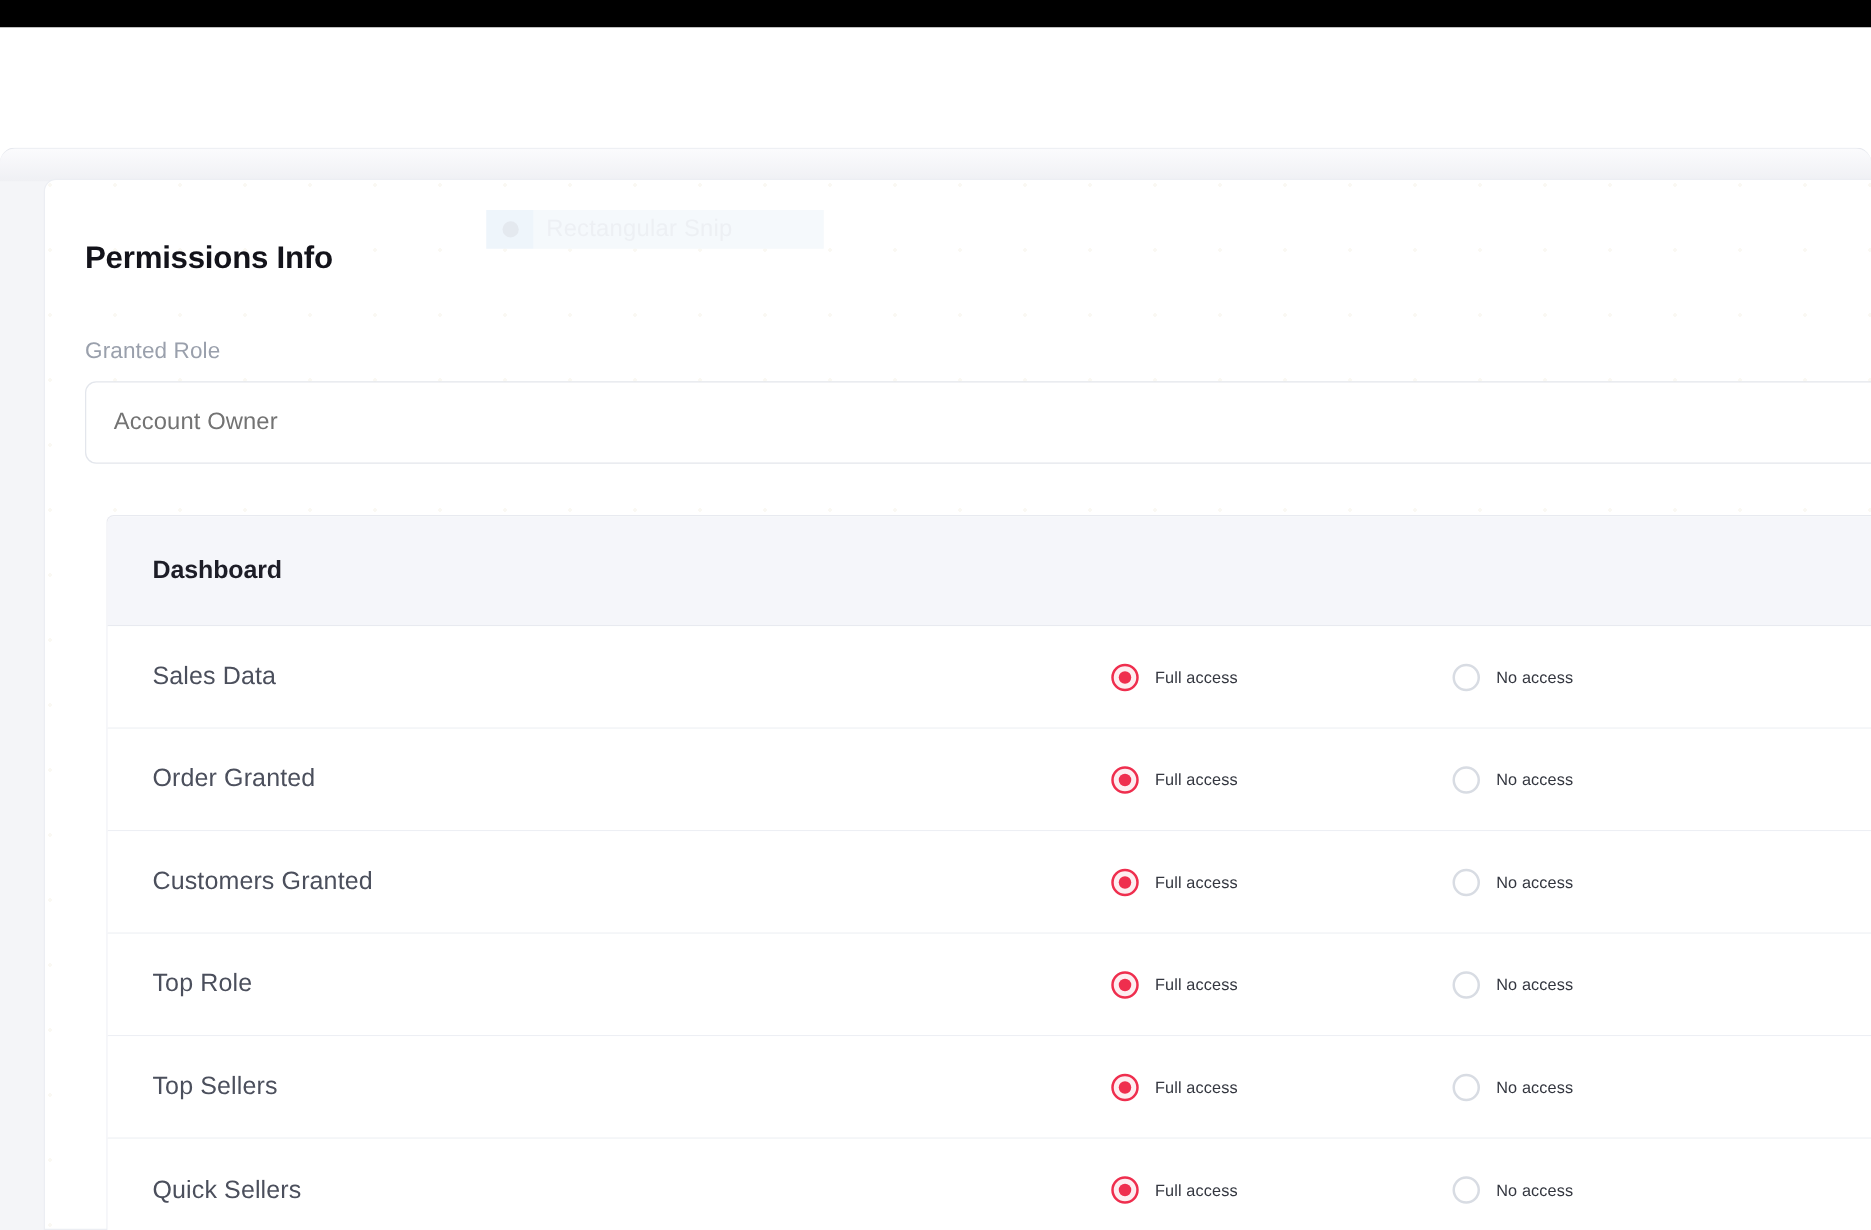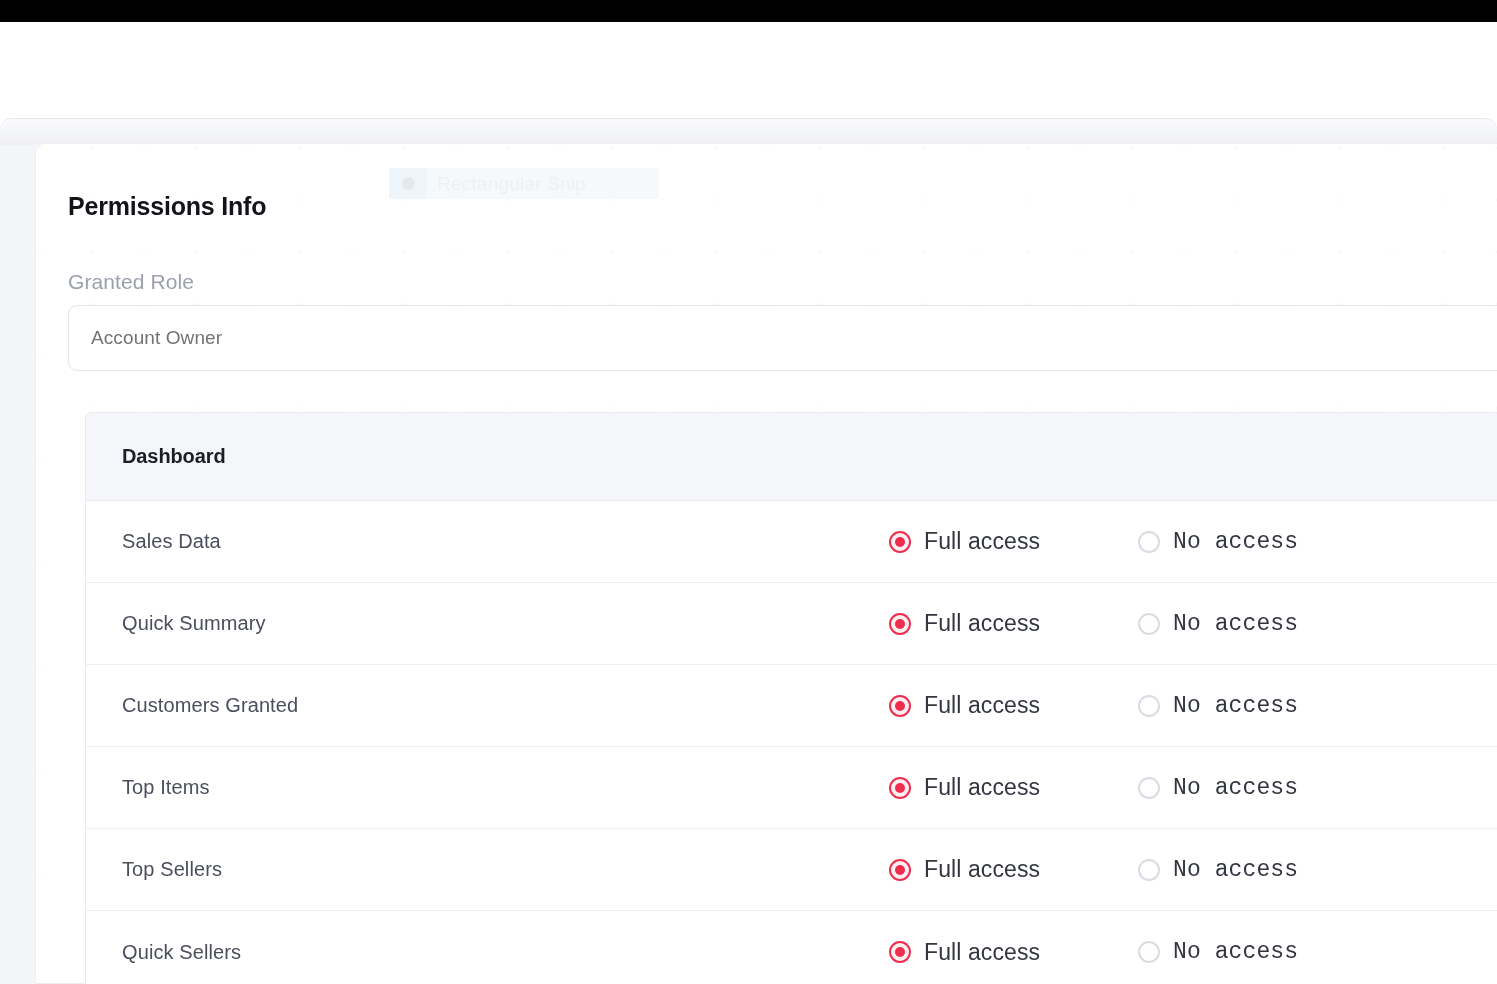--- a/index.html
+++ b/index.html
@@ -139,21 +139,21 @@
     color: #13131a;
     letter-spacing: -0.2px;
     z-index: 4;
   }
 
   
   .field-label {
     position: absolute;
     top: 270px;
     left: 68px;
-    font-size: 21px;
+    font-size: 18px;
     color: #9aa0ac;
     letter-spacing: 0.1px;
     z-index: 4;
   }
 
   .role-select {
     position: absolute;
     top: 305px;
     left: 68px;
     width: 1478px;
@@ -220,21 +220,21 @@
     letter-spacing: 0.1px;
   }
 
   .opt {
     position: absolute;
     display: flex;
     align-items: center;
     gap: 13px;
   }
   .opt-full { left: 803px; }
-  .opt-none { left: 1052px; font-family: Liberation Mono, monospace; }
+  .opt-none { left: 1076px; }
 
   .radio {
     width: 22px;
     height: 22px;
     border-radius: 50%;
     border: 2px solid #d8dce3;
     background: #ffffff;
     display: flex;
     align-items: center;
     justify-content: center;
@@ -245,21 +245,21 @@
     background: #fdeef1;
   }
   .radio.checked .radio-dot {
     width: 10px;
     height: 10px;
     border-radius: 50%;
     background: #ef2e4e;
   }
 
   .opt-label {
-    font-size: 23px;
+    font-size: 13px;
     color: #33363f;
     letter-spacing: 0.1px;
     white-space: nowrap;
     text-align: center;
   }
 </style>
 </head>
 <body>
 
 <div id="root">
@@ -299,21 +299,21 @@
             <span class="radio-dot"></span>
           </span>
           <span class="opt-label">Full access</span>
         </label>
         <label class="opt opt-none">
           <span class="radio"></span>
           <span class="opt-label">No access</span>
         </label>
       </div>
       <div class="perm-row">
-        <span class="perm-row-label">Quick Summary</span>
+        <span class="perm-row-label">Order Granted</span>
         <label class="opt opt-full">
           <span class="radio checked">
             <span class="radio-dot"></span>
           </span>
           <span class="opt-label">Full access</span>
         </label>
         <label class="opt opt-none">
           <span class="radio"></span>
           <span class="opt-label">No access</span>
         </label>
@@ -325,21 +325,21 @@
             <span class="radio-dot"></span>
           </span>
           <span class="opt-label">Full access</span>
         </label>
         <label class="opt opt-none">
           <span class="radio"></span>
           <span class="opt-label">No access</span>
         </label>
       </div>
       <div class="perm-row">
-        <span class="perm-row-label">Top Items</span>
+        <span class="perm-row-label">Top Role</span>
         <label class="opt opt-full">
           <span class="radio checked">
             <span class="radio-dot"></span>
           </span>
           <span class="opt-label">Full access</span>
         </label>
         <label class="opt opt-none">
           <span class="radio"></span>
           <span class="opt-label">No access</span>
         </label>

